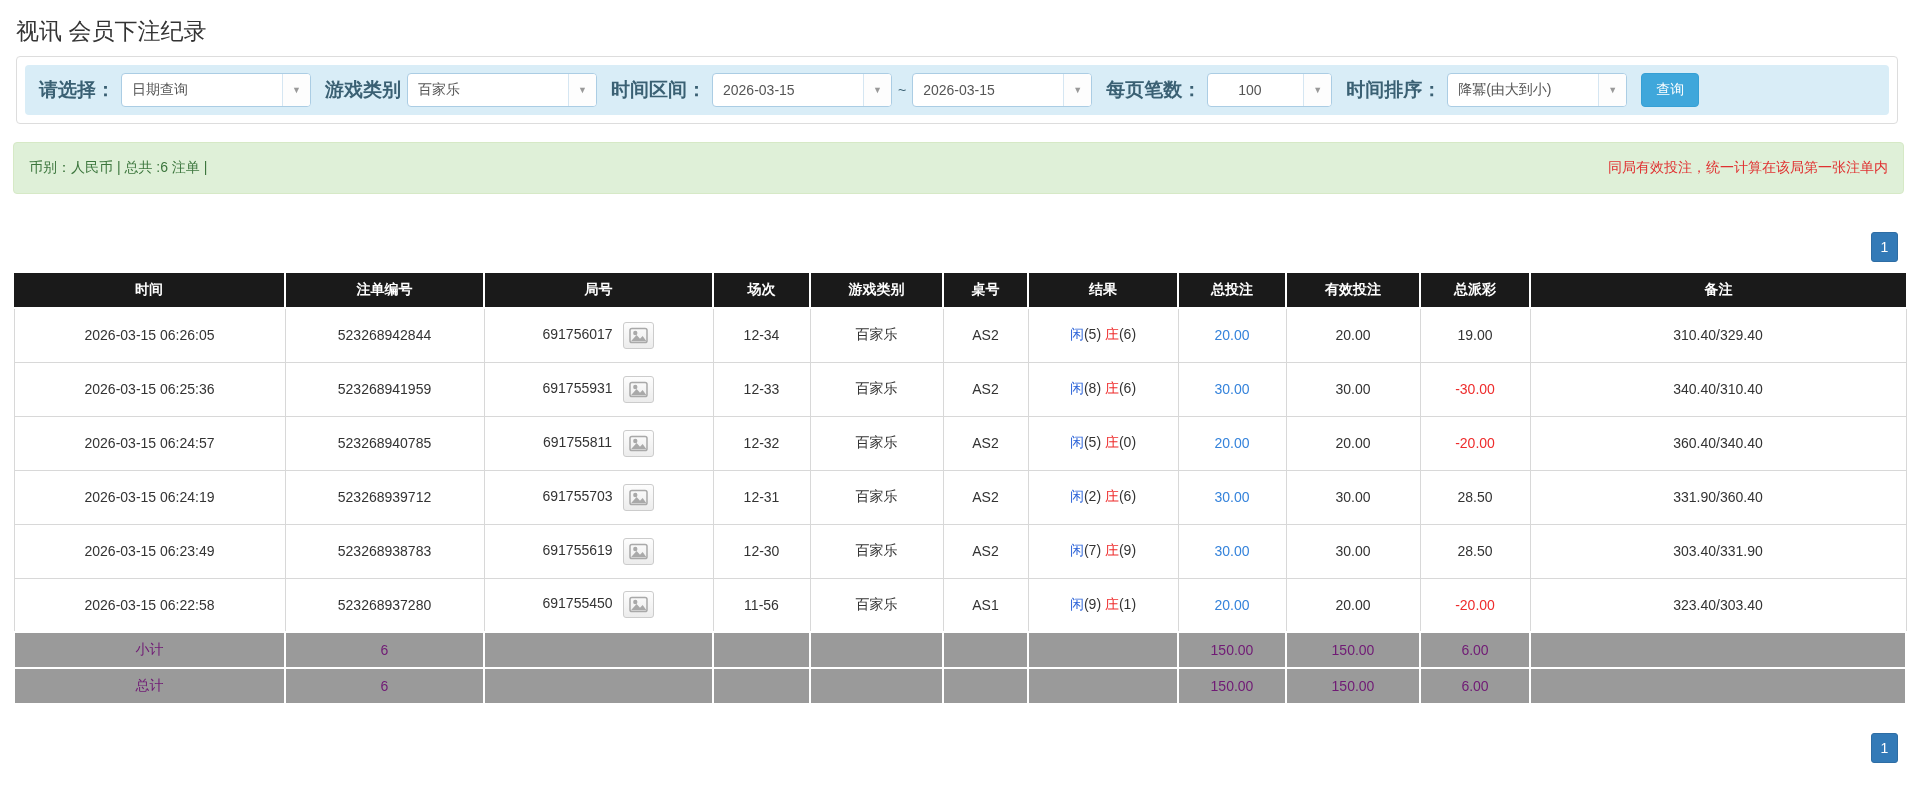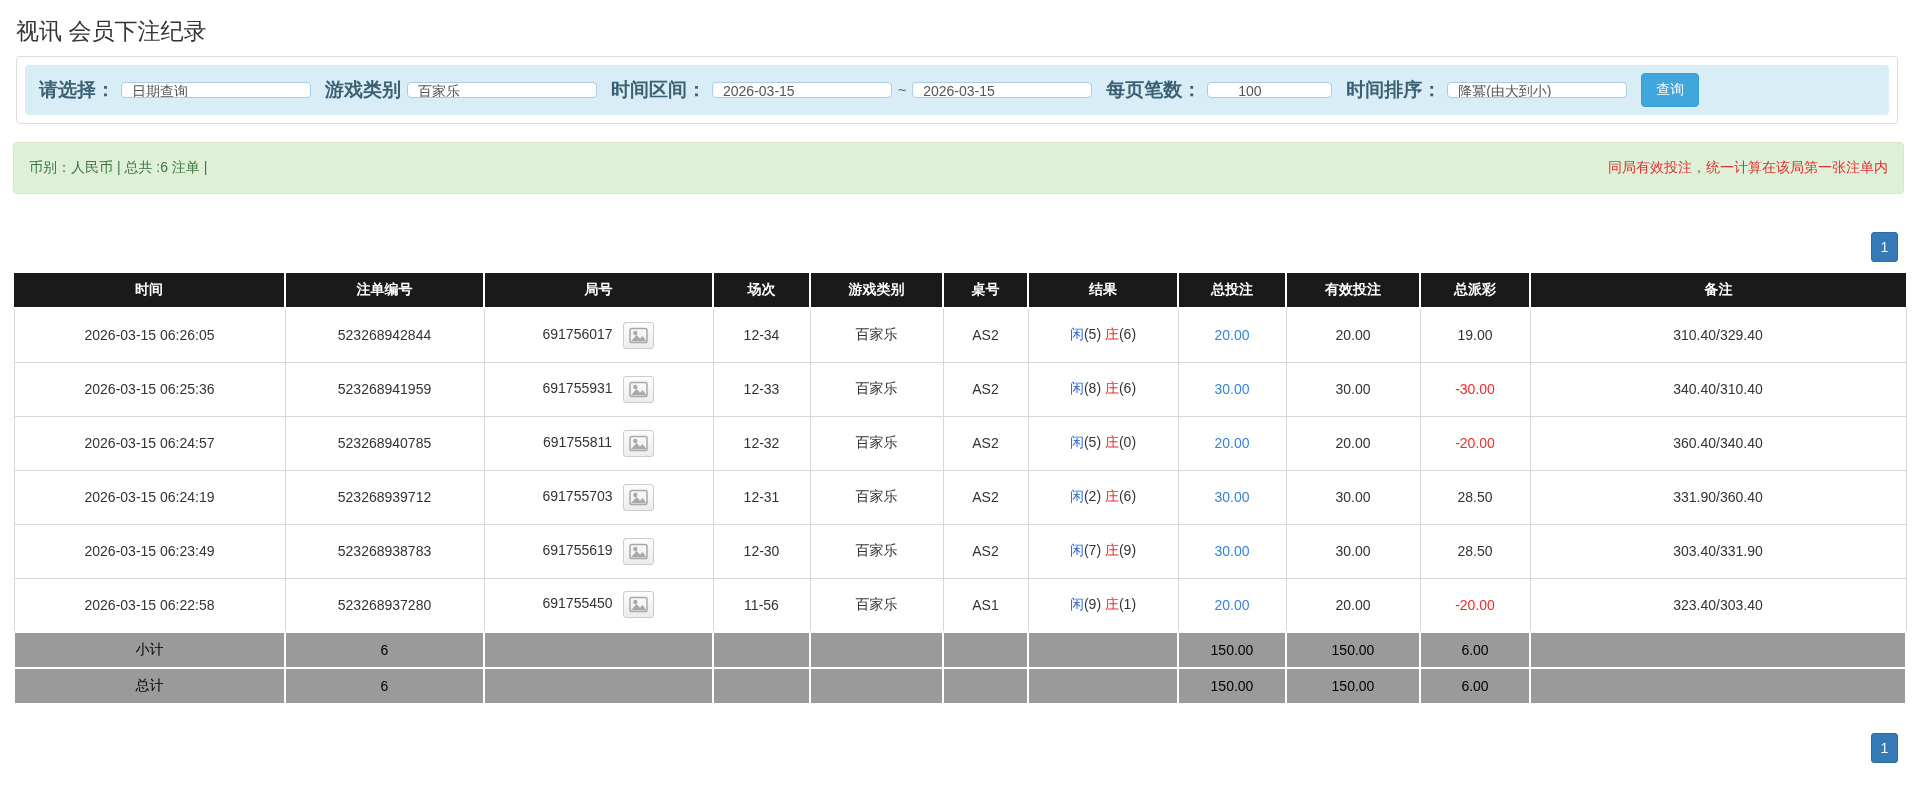--- a/index.html
+++ b/index.html
@@ -5,22 +5,22 @@
   * { margin:0; padding:0; box-sizing:border-box; }
   html,body { width:1918px; height:808px; background:#fff; overflow:hidden;
     font-family:"Liberation Sans","DejaVu Sans",sans-serif; }
   h1.page-title { font-size:23px; font-weight:normal; color:#333; padding:16px 0 0 16px; height:48px; }
 
   
   .filter-panel { margin:8px 20px 0 16px; border:1px solid #ddd; border-radius:4px; background:#fff; padding:8px; }
   .filter-bar { background:#d9edf7; border-radius:4px; padding:8px 10px; display:flex; align-items:center; }
   .flabel { font-size:19px; font-weight:bold; color:#3a6073; margin:0 6px 0 14px; white-space:nowrap; }
   .flabel:first-child { margin-left:4px; }
-  .combo { display:inline-flex; align-items:stretch; height:16px; background:#fff;
-    border:1px solid #abcde4; border-radius:4px; overflow:hidden;flex-direction:column; }
+  .combo { display:inline-flex; align-items:stretch; height:34px; background:#fff;
+    border:1px solid #abcde4; border-radius:4px; overflow:hidden; }
   .combo-text { display:flex; align-items:center; padding:0 10px; font-size:14px; color:#555; flex:1 1 auto; white-space:nowrap; }
   .combo-caret { display:flex; align-items:center; justify-content:center; width:28px;
     border-left:1px solid #d5e6f2; color:#999; font-size:9px; background:#fdfdfd; }
   .w190{width:190px;} .w180{width:180px;} .w125{width:125px;padding-left:20px;}
   .tilde { font-size:14px; color:#3a6073; margin:0 6px; }
   .search-btn { margin-left:14px; height:34px; padding:0 14px; background:#3fa7db; color:#fff;
     font-size:14px; border:1px solid #36a0d5; border-radius:4px; cursor:pointer;
     font-family:Liberation Sans, sans-serif; }
 
   
@@ -39,21 +39,21 @@
   table.records { width:1892px; margin:11px 13px 0 13px; border-collapse:collapse; table-layout:fixed; }
   thead th { background:#1a1a1a; color:#fff; font-size:14px; font-weight:bold; height:35px;
     border-right:2px solid #fff; border-bottom:2px solid #fff; text-align:center; }
   thead th:last-child { border-right:none; }
   tbody td { height:54px; text-align:center; font-size:14px; color:#333;
     border:1px solid #d8d8d8; background:#fff; }
   td .link { color:#3583db; cursor:pointer; }
   .res-player { color:#2d64d8; }
   .res-banker { color:#ee2c2c; }
   td.neg { color:#ee2c2c; }
-  tr.sumrow td { background:#9a9a9a; color:#000000; height:36px; border:2px solid #fff; font-size:14px; }
+  tr.sumrow td { background:#9a9a9a; color:#701a75; height:36px; border:2px solid #fff; font-size:14px; }
 
   .video-btn { display:inline-flex; align-items:center; justify-content:center; width:31px; height:27px;
     border:1px solid #ccc; border-radius:3px; background:linear-gradient(#fdfdfd,#ececec);
     margin-left:7px; vertical-align:middle; cursor:pointer; }
 </style>
 </head>
 <body>
 
 <h1 class="page-title">视讯 会员下注纪录</h1>
 

